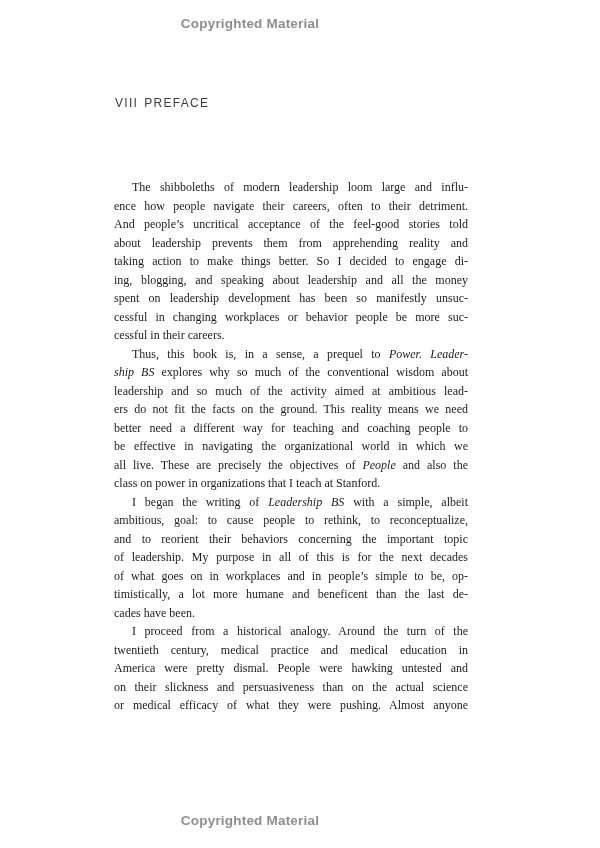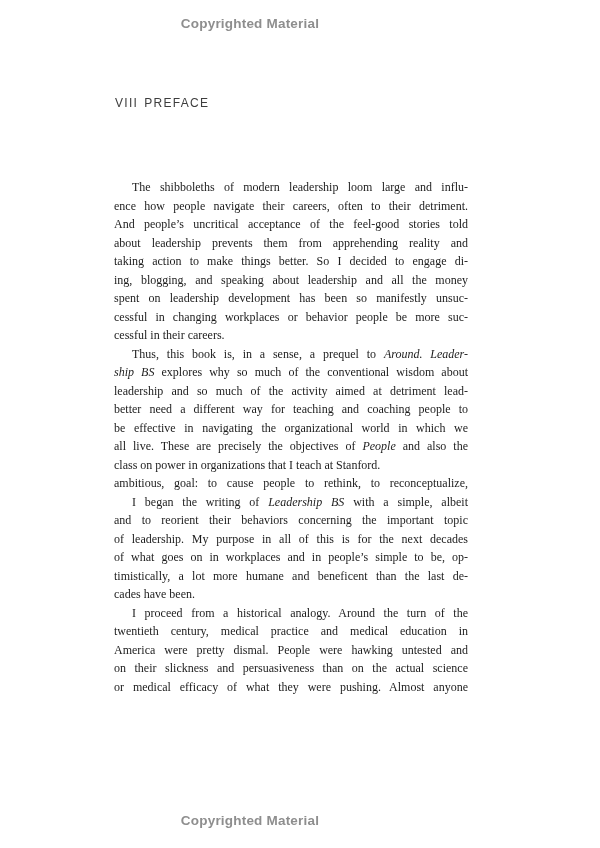--- a/index.html
+++ b/index.html
@@ -72,31 +72,32 @@
         <div class="line">ence how people navigate their careers, often to their detriment.</div>
         <div class="line">And people’s uncritical acceptance of the feel-good stories told</div>
         <div class="line">about leadership prevents them from apprehending reality and</div>
         <div class="line">taking action to make things better. So I decided to engage di-</div>
         <div class="line">ing, blogging, and speaking about leadership and all the money</div>
         <div class="line">spent on leadership development has been so manifestly unsuc-</div>
         <div class="line">cessful in changing workplaces or behavior people be more suc-</div>
         <div class="line last">cessful in their careers.</div>
       </div>
       <div class="para">
-        <div class="line first">Thus, this book is, in a sense, a prequel to <i>Around. Leader-</i></div>
+        <div class="line first">Thus, this book is, in a sense, a prequel to <i>Power. Leader-</i></div>
         <div class="line"><i>ship BS</i> explores why so much of the conventional wisdom about</div>
-        <div class="line">leadership and so much of the activity aimed at detriment lead-</div>
+        <div class="line">leadership and so much of the activity aimed at ambitious lead-</div>
+        <div class="line">ers do not fit the facts on the ground. This reality means we need</div>
         <div class="line">better need a different way for teaching and coaching people to</div>
         <div class="line">be effective in navigating the organizational world in which we</div>
         <div class="line">all live. These are precisely the objectives of <i>People</i> and also the</div>
         <div class="line last">class on power in organizations that I teach at Stanford.</div>
       </div>
       <div class="para">
+        <div class="line first">I began the writing of <i>Leadership BS</i> with a simple, albeit</div>
         <div class="line">ambitious, goal: to cause people to rethink, to reconceptualize,</div>
-        <div class="line first">I began the writing of <i>Leadership BS</i> with a simple, albeit</div>
         <div class="line">and to reorient their behaviors concerning the important topic</div>
         <div class="line">of leadership. My purpose in all of this is for the next decades</div>
         <div class="line">of what goes on in workplaces and in people’s simple to be, op-</div>
         <div class="line">timistically, a lot more humane and beneficent than the last de-</div>
         <div class="line last">cades have been.</div>
       </div>
       <div class="para">
         <div class="line first">I proceed from a historical analogy. Around the turn of the</div>
         <div class="line">twentieth century, medical practice and medical education in</div>
         <div class="line">America were pretty dismal. People were hawking untested and</div>

